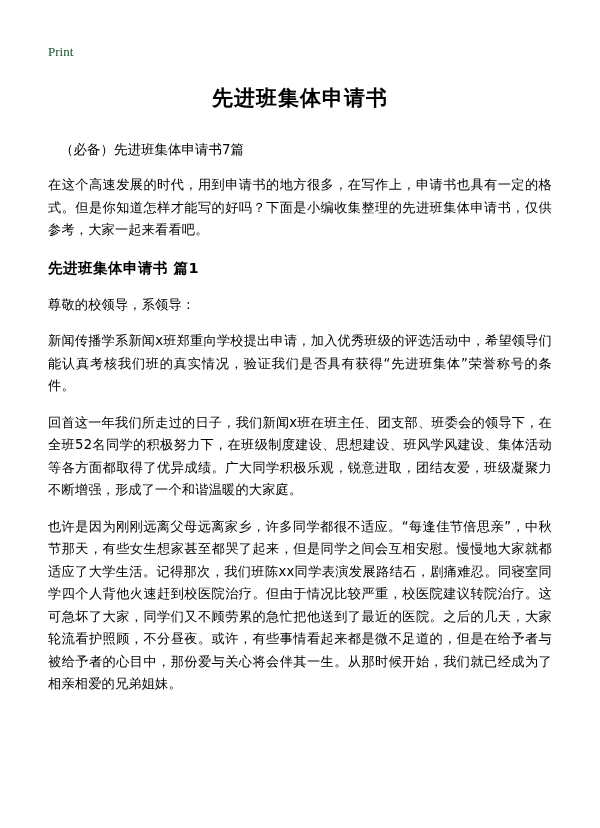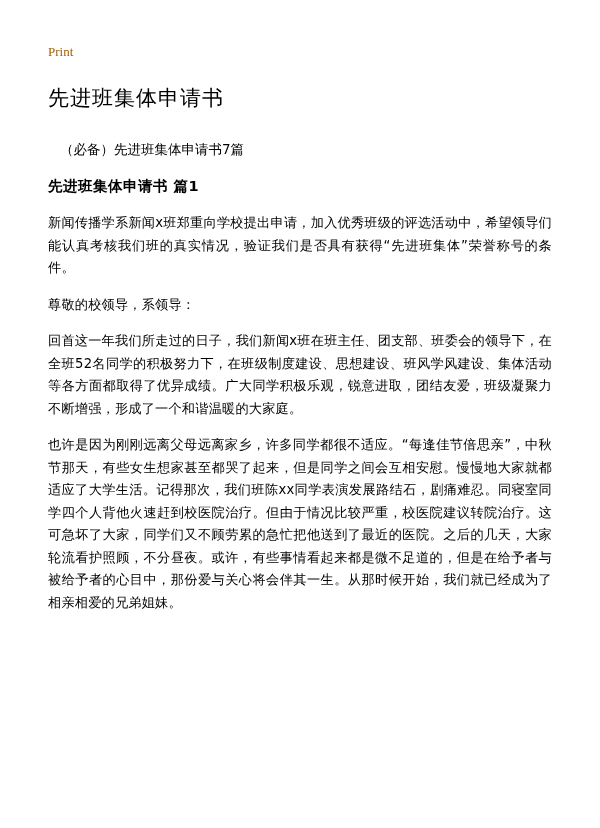--- a/index.html
+++ b/index.html
@@ -17,27 +17,28 @@
   .page {
     position: relative;
     width: 600px;
     height: 828px;
     box-sizing: border-box;
     padding: 44px 48px 0 48px;
   }
   .print-label {
     font-size: 13px;
     line-height: 16px;
-    color: #a16207;
+    color: #14532d;
     margin: 0 0 24px 0;
     font-family: "Liberation Serif", serif;
   }
   .doc-title {
+    text-align: center;
     font-size: 21px;
-    font-weight: normal;
+    font-weight: bold;
     letter-spacing: 1px;
     margin: 0 0 26px 0;
     line-height: 28px;
   }
   .subtitle {
     font-size: 13.5px;
     line-height: 22px;
     margin: 0 0 14px 12px;
   }
   .para {
@@ -59,21 +60,22 @@
 <body>
 
 <div class="page">
 
   <div class="print-label">Print</div>
 
   <h1 class="doc-title">先进班集体申请书</h1>
 
   <p class="subtitle">（必备）先进班集体申请书7篇</p>
 
+  <p class="para">在这个高速发展的时代，用到申请书的地方很多，在写作上，申请书也具有一定的格式。但是你知道怎样才能写的好吗？下面是小编收集整理的先进班集体申请书，仅供参考，大家一起来看看吧。</p>
 
   <h2 class="section-head">先进班集体申请书  篇1</h2>
 
+  <p class="para">尊敬的校领导，系领导：</p>
   <p class="para">新闻传播学系新闻x班郑重向学校提出申请，加入优秀班级的评选活动中，希望领导们能认真考核我们班的真实情况，验证我们是否具有获得“先进班集体”荣誉称号的条件。</p>
-  <p class="para">尊敬的校领导，系领导：</p>
   <p class="para">回首这一年我们所走过的日子，我们新闻x班在班主任、团支部、班委会的领导下，在全班52名同学的积极努力下，在班级制度建设、思想建设、班风学风建设、集体活动等各方面都取得了优异成绩。广大同学积极乐观，锐意进取，团结友爱，班级凝聚力不断增强，形成了一个和谐温暖的大家庭。</p>
   <p class="para">也许是因为刚刚远离父母远离家乡，许多同学都很不适应。“每逢佳节倍思亲”，中秋节那天，有些女生想家甚至都哭了起来，但是同学之间会互相安慰。慢慢地大家就都适应了大学生活。记得那次，我们班陈xx同学表演发展路结石，剧痛难忍。同寝室同学四个人背他火速赶到校医院治疗。但由于情况比较严重，校医院建议转院治疗。这可急坏了大家，同学们又不顾劳累的急忙把他送到了最近的医院。之后的几天，大家轮流看护照顾，不分昼夜。或许，有些事情看起来都是微不足道的，但是在给予者与被给予者的心目中，那份爱与关心将会伴其一生。从那时候开始，我们就已经成为了相亲相爱的兄弟姐妹。</p>
 
 </div>
 
 </body></html>

